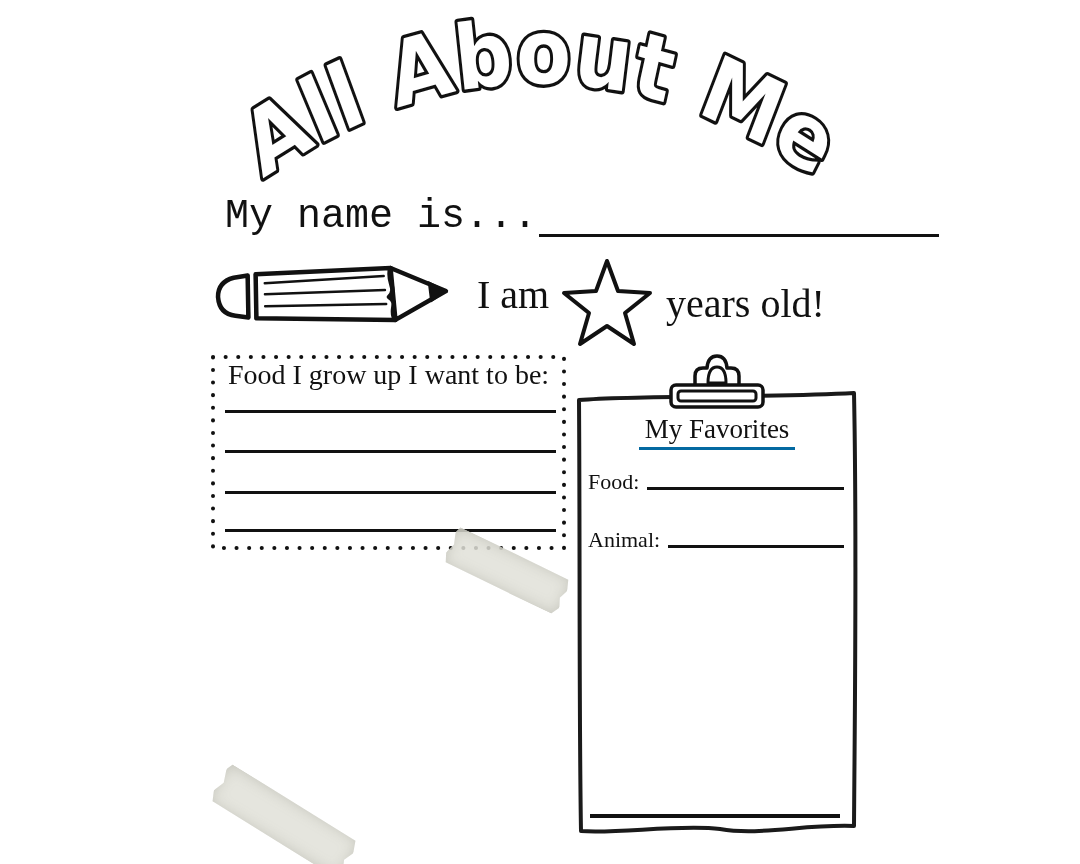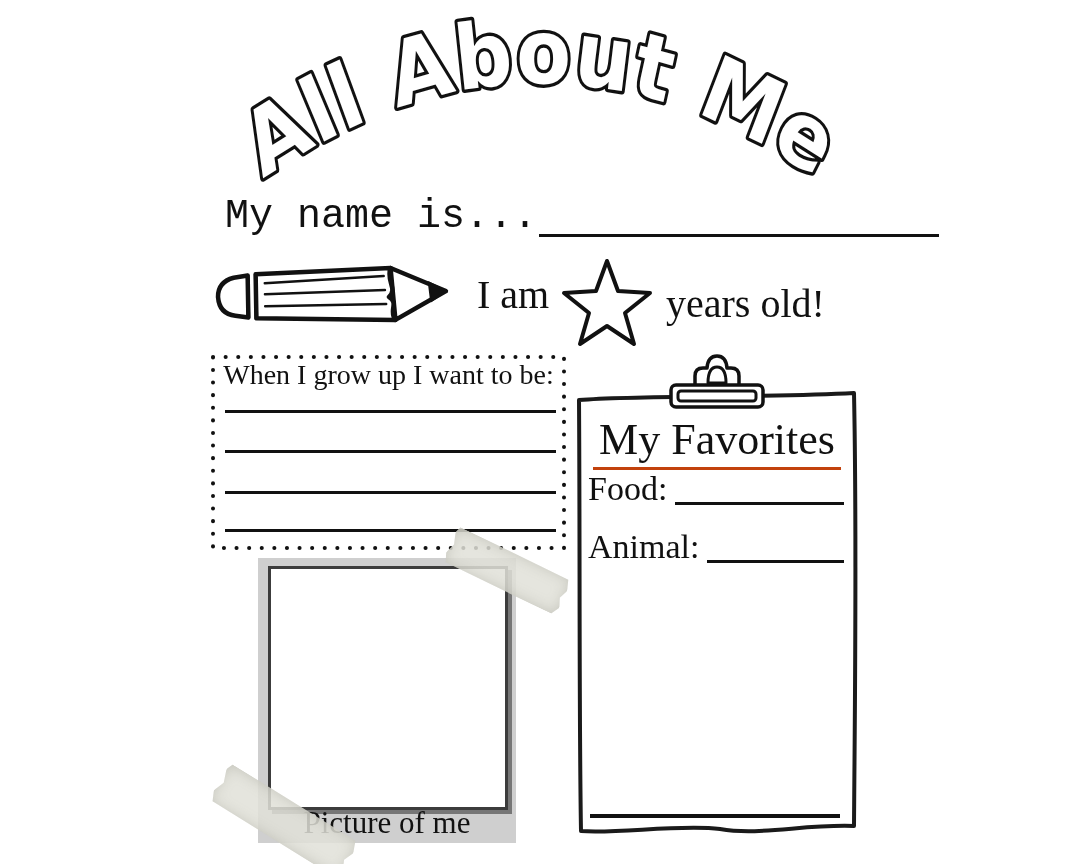--- a/index.html
+++ b/index.html
@@ -24,23 +24,23 @@
   .grow-box .dotted{position:absolute;inset:0;}
   .grow-box .prompt{position:absolute;top:5px;left:0;right:0;text-align:center;
     font-size:28px;white-space:nowrap;}
   .grow-line{position:absolute;left:15px;width:331px;height:3px;background:#111;}
   .grow-line.l0{top:56px}.grow-line.l1{top:96px}.grow-line.l2{top:137px}.grow-line.l3{top:175px}
   
   .clipboard{position:absolute;left:572px;top:388px;width:290px;height:454px;}
   .paper-svg{position:absolute;inset:0;}
   .clip-svg{position:absolute;left:50%;top:-34px;transform:translateX(-50%);width:96px;height:58px;}
   .fav-title-wrap{position:absolute;top:26px;left:0;right:0;text-align:center;}
-  .fav-title{display:inline-block;font-size:44px;border-bottom:3px solid #c2410c;padding:0 6px 2px 6px;}
+  .fav-title{display:inline-block;font-size:27px;border-bottom:3px solid #0369a1;padding:0 6px 2px 6px;}
   .fav-row{position:absolute;left:16px;right:18px;display:flex;align-items:flex-end;}
-  .fav-row .flabel{font-size:34px;line-height:1.25;white-space:nowrap;}
+  .fav-row .flabel{font-size:22px;line-height:1.25;white-space:nowrap;}
   .fav-row .fline{flex:1;border-bottom:3px solid #111;margin-bottom:6px;margin-left:8px;}
   .fav-row.r0{top:80px}.fav-row.r1{top:138px}.fav-row.r2{top:195px}
   .fav-row.r3{top:252px}.fav-row.r4{top:309px}.fav-row.r5{top:363px}
   .school-line{position:absolute;left:18px;right:22px;top:426px;height:4px;background:#111;}
   
   .polaroid{position:absolute;left:258px;top:558px;width:258px;height:285px;background:#cfcfcf;}
   .photo-well{position:absolute;left:10px;top:8px;right:8px;height:238px;background:#fff;
     border:3px solid #3c3c3c;box-shadow:4px 4px 0 rgba(45,45,45,0.55);}
   .photo-caption{position:absolute;left:0;right:0;bottom:2px;text-align:center;font-size:31px;}
   
@@ -83,21 +83,21 @@
   <span class="age-prefix">I am</span>
   <svg class="age-star" viewBox="0 0 94 94">
     <polygon points="47,3 58,33 90,35 65,55 74,86 47,68 20,86 29,55 4,35 36,33" fill="#ffffff" stroke="#111" stroke-width="4" stroke-linejoin="round"></polygon>
   </svg>
   <span class="age-suffix">years old!</span>
 
   <div class="grow-box">
     <svg class="dotted" viewBox="0 0 357 197">
       <rect x="3" y="3" width="351" height="191" fill="none" stroke="#111" stroke-width="4" stroke-linecap="round" stroke-dasharray="0.1 12.5"></rect>
     </svg>
-    <div class="prompt">When I grow up I want to be:</div>
+    <div class="prompt">Food I grow up I want to be:</div>
     <div class="grow-line l0"></div>
     <div class="grow-line l1"></div>
     <div class="grow-line l2"></div>
     <div class="grow-line l3"></div>
   </div>
 
   <div class="clipboard">
     <svg class="paper-svg" viewBox="0 0 290 454">
       <path d="M7,12 C70,7 190,10 282,5 C285,150 283,300 282,438
                C232,436 188,448 148,441 C108,436 45,446 9,443
@@ -118,21 +118,17 @@
       <span class="flabel">Food:</span>
       <div class="fline"></div>
     </div>
     <div class="fav-row r1">
       <span class="flabel">Animal:</span>
       <div class="fline"></div>
     </div>
     <div class="school-line"></div>
   </div>
 
-  <div class="polaroid">
-    <div class="photo-well"></div>
-    <div class="photo-caption">Picture of me</div>
-  </div>
 
   <div class="tape t1"></div>
   <div class="tape t2"></div>
 
 </div>
 
 </body></html>

